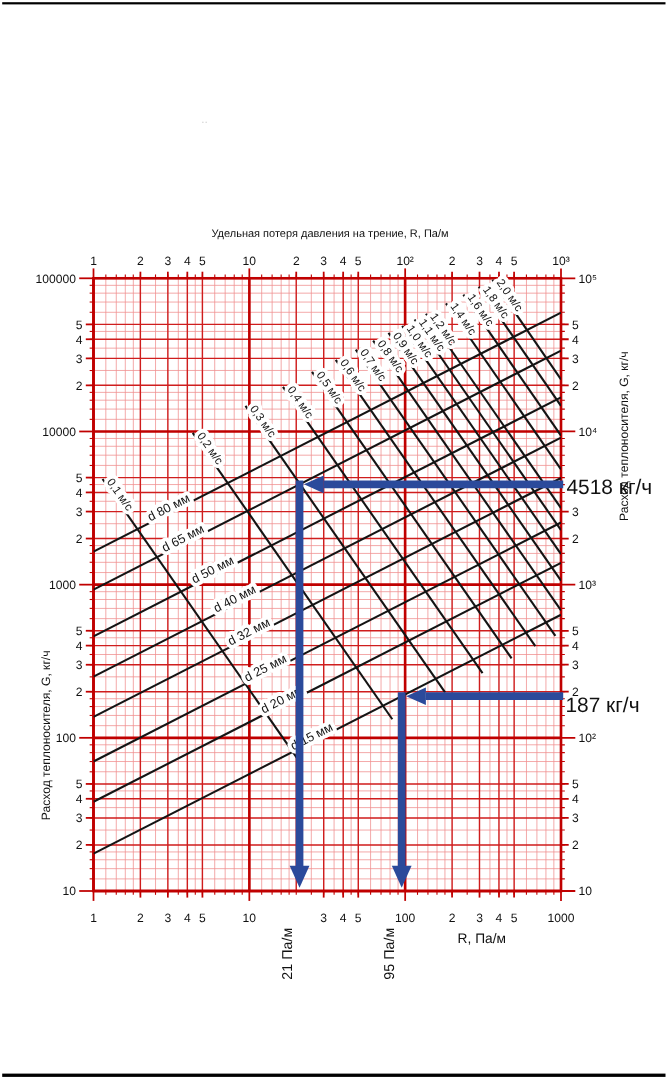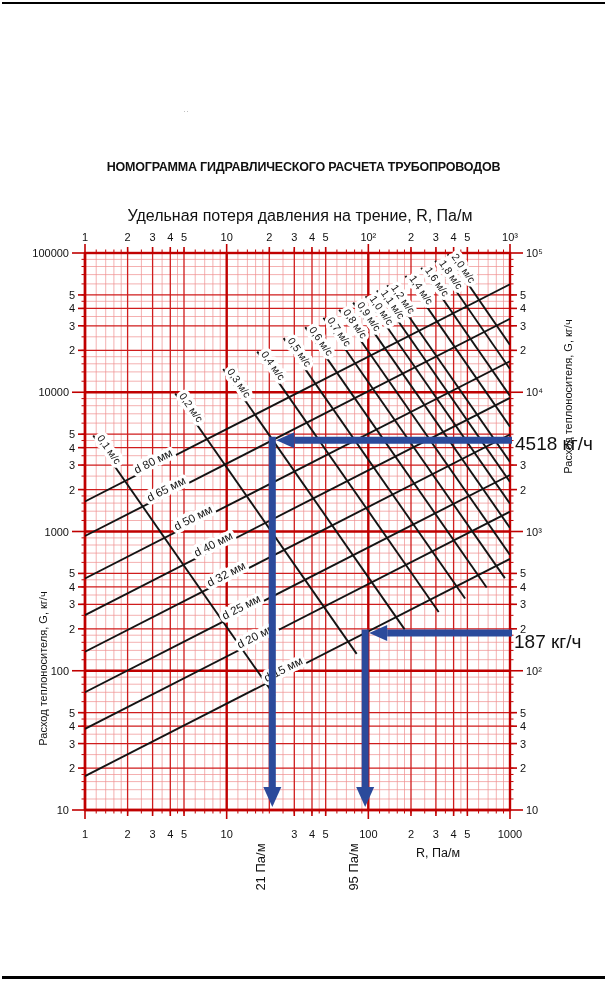--- a/index.html
+++ b/index.html
@@ -5,21 +5,21 @@
   html,body{margin:0;padding:0;background:#fff;}
   .page{position:relative;width:607px;height:985px;background:#fff;overflow:hidden;
         font-family:"Liberation Sans",sans-serif;color:#111;}
   .rule{position:absolute;left:2px;width:603px;background:#000;}
   .rule-top{top:2px;height:2px;}
   .rule-bottom{top:976px;height:3px;}
   .smudge{position:absolute;left:183px;top:106px;font-size:9px;color:#b9b9b9;}
   .title{position:absolute;left:0;top:159px;width:607px;text-align:center;
          font-weight:bold;font-size:12.5px;line-height:17px;letter-spacing:-0.2px;}
   .title sub{font-size:8px;}
-  .axis-title-top{position:absolute;left:0;top:207px;width:600px;text-align:center;font-size:16px;}
+  .axis-title-top{position:absolute;left:0;top:207px;width:600px;text-align:center;font-size:10px;}
   .axis-title-bottom{position:absolute;left:416px;top:846px;font-size:12.5px;}
   .vtitle{position:absolute;width:220px;height:15px;text-align:center;font-size:11px;transform:rotate(-90deg);}
   .vtitle-left{left:-66px;top:661px;}
   .vtitle-right{left:459px;top:389px;}
   .anno{position:absolute;font-size:19px;white-space:nowrap;}
   .anno-g1{left:515px;top:433px;}
   .anno-g2{left:514px;top:631px;}
   .vanno{position:absolute;width:64px;height:16px;text-align:center;font-size:13px;
          transform:rotate(-90deg);white-space:nowrap;}
   .vanno-r1{left:229px;top:859px;}
@@ -29,21 +29,20 @@
 </head>
 <body>
 
 <div class="page">
 
   <div class="rule rule-top"></div>
   <div class="rule rule-bottom"></div>
   <div class="smudge">··</div>
 
   <div class="title">
-    <div>НОМОГРАММА ГИДРАВЛИЧЕСКОГО РАСЧЕТА ТРУБОПРОВОДОВ</div>
   </div>
 
   <div class="axis-title-top">Удельная потеря давления на трение, R, Па/м</div>
 
   <svg id="chart" width="607" height="985">
       <path d="M96.2 253V810M105.7 253V810M113.9 253V810M121.2 253V810M141.4 253V810M162.1 253V810M177.5 253V810M195.2 253V810M204.7 253V810M212.9 253V810M220.2 253V810M237.9 253V810M247.4 253V810M255.6 253V810M262.8 253V810M283.0 253V810M303.7 253V810M319.2 253V810M336.9 253V810M346.4 253V810M354.6 253V810M361.9 253V810M379.6 253V810M389.0 253V810M397.3 253V810M404.5 253V810M424.7 253V810M445.4 253V810M460.9 253V810M478.6 253V810M488.1 253V810M496.3 253V810M503.5 253V810M85 799.0H510M85 789.7H510M85 781.6H510M85 774.5H510M85 754.6H510M85 734.2H510M85 719.0H510M85 701.6H510M85 692.3H510M85 684.2H510M85 677.1H510M85 659.7H510M85 650.4H510M85 642.3H510M85 635.2H510M85 615.3H510M85 595.0H510M85 579.8H510M85 562.4H510M85 553.1H510M85 545.0H510M85 537.9H510M85 520.5H510M85 511.2H510M85 503.1H510M85 496.0H510M85 476.1H510M85 455.7H510M85 440.5H510M85 423.1H510M85 413.8H510M85 405.7H510M85 398.6H510M85 381.2H510M85 371.9H510M85 363.8H510M85 356.7H510M85 336.8H510M85 316.5H510M85 301.3H510M85 283.9H510M85 274.6H510M85 266.5H510M85 259.4H510" stroke="#ef8f8f" stroke-width="0.7" fill="none"></path>
       <path d="M127.6 253V810M152.6 253V810M170.3 253V810M184.0 253V810M269.3 253V810M294.3 253V810M312.0 253V810M325.7 253V810M411.0 253V810M435.9 253V810M453.6 253V810M467.4 253V810M85 768.1H510M85 743.6H510M85 726.2H510M85 712.7H510M85 628.8H510M85 604.3H510M85 586.9H510M85 573.4H510M85 489.6H510M85 465.1H510M85 447.7H510M85 434.2H510M85 350.3H510M85 325.8H510M85 308.4H510M85 294.9H510" stroke="#cf1d1d" stroke-width="1.3" fill="none"></path>
       <path d="M85.0 253V810M226.7 253V810M368.3 253V810M85 810.0H510M85 670.8H510M85 531.5H510M85 392.3H510" stroke="#c00000" stroke-width="2.4" fill="none"></path>
       <rect x="85" y="253" width="425" height="557" fill="none" stroke="#c00000" stroke-width="2.4"></rect>
       <line x1="96.21734319008019" y1="249.5" x2="96.21734319008019" y2="253" stroke="#c00000" stroke-width="1"></line>

